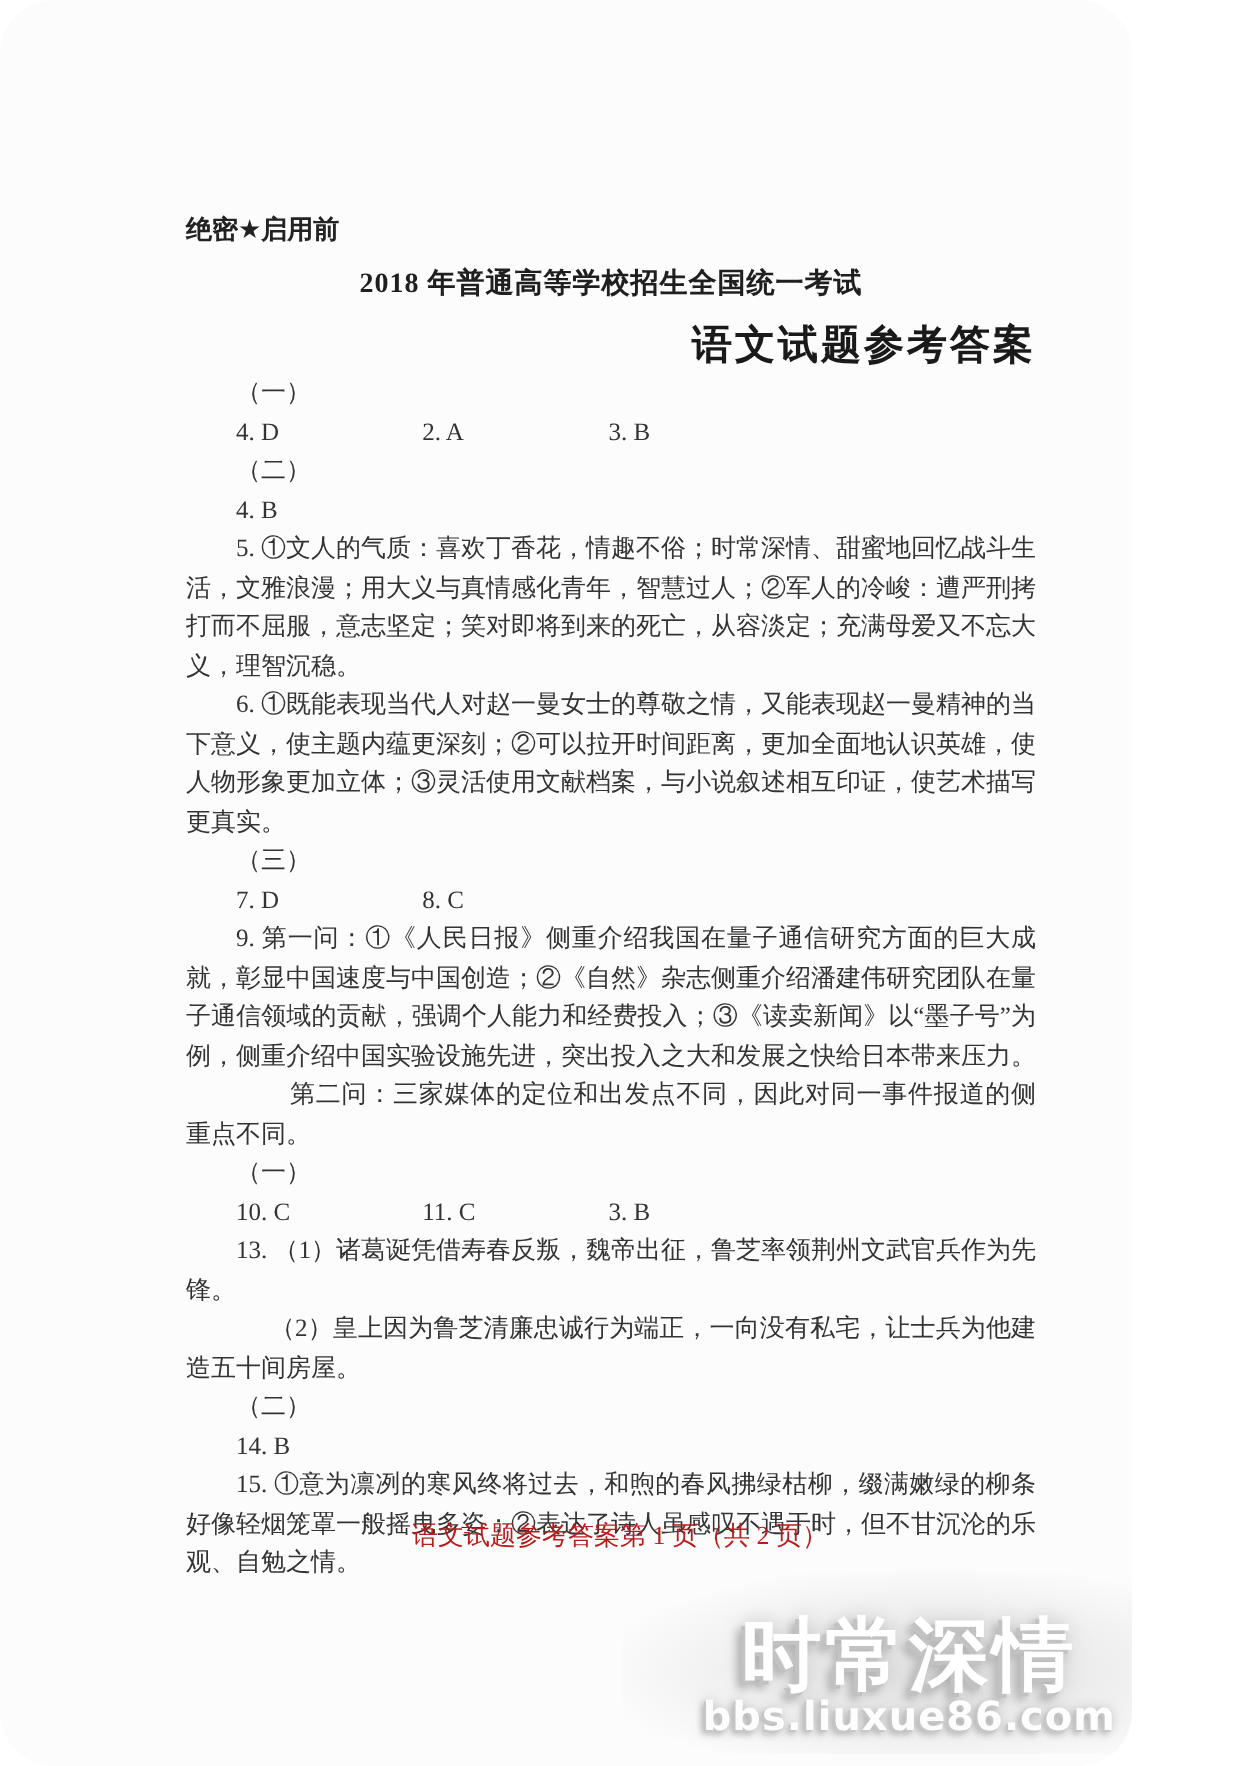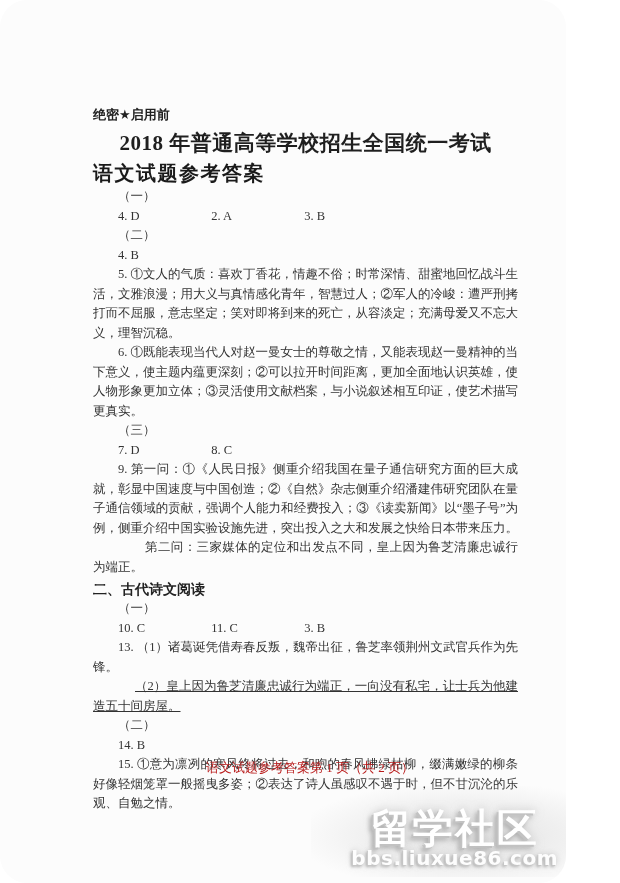--- a/index.html
+++ b/index.html
@@ -11,41 +11,41 @@
     color:#2d2d2d;
     border-radius:27px;
   }
   .content { position:absolute; left:93px; top:106px; width:425px; }
 
   .secret {
     font-family:"Liberation Sans","DejaVu Sans",sans-serif;
     font-weight:700; font-size:13px; line-height:17px; color:#222;
   }
   .title1 {
-    text-align:center; font-weight:700; font-size:21px; line-height:22px;
+    text-align:center; font-weight:700; font-size:14px; line-height:22px;
     margin-top:9px; letter-spacing:0.5px; color:#1f1f1f;
   }
   .title2 {
-    text-align:left; font-family:"Liberation Sans","DejaVu Sans",sans-serif;
+    text-align:right; font-family:"Liberation Sans","DejaVu Sans",sans-serif;
     font-weight:700; font-size:20px; line-height:27px; margin-top:6px;
     letter-spacing:1.5px; color:#1a1a1a;
   }
   .sec-heading {
     font-family:"Liberation Sans","DejaVu Sans",sans-serif;
     font-weight:700; font-size:14px; line-height:20px; margin-top:15px; color:#222;
   }
   .sec-heading.second { margin-top:2px; }
 
   .line { font-size:12.5px; line-height:19.5px; color:#333; }
   .sub, .single, .choices { padding-left:25px; }
   .choice { display:inline-block; width:90px; }
   .choice:last-child { width:auto; }
   .para { text-align:justify; text-indent:25px; }
   .para.indent-q2 { text-indent:52px; }
-  .para.indent-3 { text-indent:42px;text-decoration:underline; }
+  .para.indent-3 { text-indent:42px; }
 
   .footer {
     position:absolute; top:759px; left:0; width:620px; text-align:center;
     font-size:13px; line-height:17px; color:#b91c1c;
   }
 
   .watermark {
     position:absolute; right:8px; bottom:14px; text-align:center;
     font-family:"DejaVu Sans","Liberation Sans",sans-serif;
     pointer-events:none;
@@ -97,23 +97,22 @@
 
     <div class="line sub">（三）</div>
 
     <div class="line choices">
       <span class="choice">7. D</span>
       <span class="choice">8. C</span>
     </div>
 
     <div class="line para">9. 第一问：①《人民日报》侧重介绍我国在量子通信研究方面的巨大成就，彰显中国速度与中国创造；②《自然》杂志侧重介绍潘建伟研究团队在量子通信领域的贡献，强调个人能力和经费投入；③《读卖新闻》以“墨子号”为例，侧重介绍中国实验设施先进，突出投入之大和发展之快给日本带来压力。</div>
 
-    <div class="line para indent-q2">第二问：三家媒体的定位和出发点不同，皇上因为鲁芝清廉忠诚行为端正。</div>
+    <div class="line para indent-q2">第二问：三家媒体的定位和出发点不同，因此对同一事件报道的侧重点不同。</div>
 
-    <div class="sec-heading second">二、古代诗文阅读</div>
 
     <div class="line sub">（一）</div>
 
     <div class="line choices">
       <span class="choice">10. C</span>
       <span class="choice">11. C</span>
       <span class="choice">3. B</span>
     </div>
 
     <div class="line para">13. （1）诸葛诞凭借寿春反叛，魏帝出征，鲁芝率领荆州文武官兵作为先锋。</div>
@@ -124,16 +123,16 @@
 
     <div class="line single">14. B</div>
 
     <div class="line para">15. ①意为凛冽的寒风终将过去，和煦的春风拂绿枯柳，缀满嫩绿的柳条好像轻烟笼罩一般摇曳多姿；②表达了诗人虽感叹不遇于时，但不甘沉沦的乐观、自勉之情。</div>
 
   </div>
 
   <div class="footer">语文试题参考答案第 1 页（共 2 页）</div>
 
   <div class="watermark">
-    <div class="wm-title">留学社区</div>
+    <div class="wm-title">时常深情</div>
     <div class="wm-url">bbs.liuxue86.com</div>
   </div>
 </div>
 
 </body></html>

